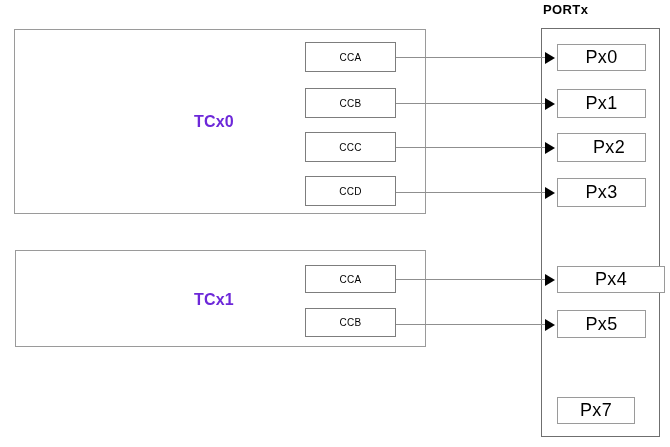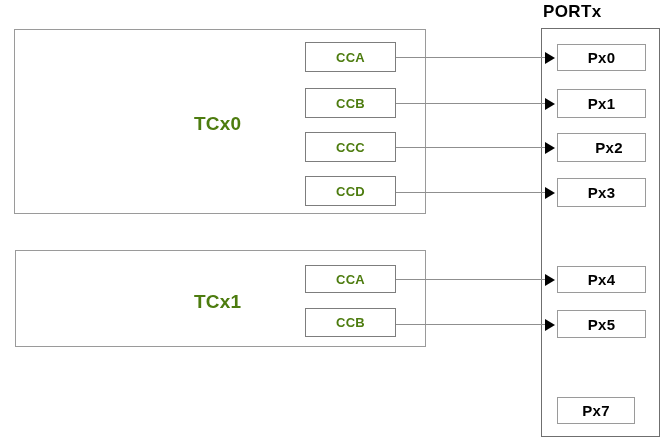--- a/index.html
+++ b/index.html
@@ -22,62 +22,62 @@
   .abs { position: absolute; box-sizing: border-box; }
 
   
   .tc-block {
     border: 1px solid #9a9a9a;
     background: #ffffff;
   }
   .tc-label {
     position: absolute;
     font-weight: bold;
-    font-size: 19px;
-    color: #4d7c0f;
+    font-size: 16px;
+    color: #6d28d9;
     letter-spacing: 0.2px;
     white-space: nowrap;
   }
 
   
   .cc-box {
     border: 1px solid #7d7d7d;
     background: #ffffff;
     display: flex;
     align-items: center;
     justify-content: center;
-    font-weight: bold;
-    font-size: 13px;
-    color: #4d7c0f;
+    font-weight: normal;
+    font-size: 10px;
+    color: #000000;
     letter-spacing: 0.3px;
   }
 
   
   .port-block {
     border: 1px solid #6f6f6f;
     background: #ffffff;
   }
   .port-title {
     position: absolute;
     font-weight: bold;
-    font-size: 17px;
+    font-size: 13px;
     color: #000000;
     letter-spacing: 0.4px;
     white-space: nowrap;
   }
 
   
   .pin-box {
     border: 1px solid #9a9a9a;
     background: #ffffff;
     display: flex;
     align-items: center;
     justify-content: center;
-    font-weight: bold;
-    font-size: 15px;
+    font-weight: normal;
+    font-size: 18px;
     color: #000000;
     letter-spacing: 0.3px;
   }
 
   
   .conn-line {
     background: #8f8f8f;
     height: 1px;
   }
   .arrow-head {
@@ -107,21 +107,21 @@
   <div class="abs cc-box" id="tc1-cc0" style="left: 305px; top: 265px; width: 91px; height: 28px;">CCA</div>
   <div class="abs cc-box" id="tc1-cc1" style="left: 305px; top: 308px; width: 91px; height: 29px;">CCB</div>
 
   <div class="port-title" id="port-title" style="left: 543px; top: 2px;">PORTx</div>
   <div class="abs port-block" id="port-block" style="left: 541px; top: 28px; width: 119px; height: 409px;"></div>
 
   <div class="abs pin-box" id="pin-0" style="left: 557px; top: 44px; width: 89px; height: 27px;">Px0</div>
   <div class="abs pin-box" id="pin-1" style="left: 557px; top: 89px; width: 89px; height: 29px;">Px1</div>
   <div class="abs pin-box" id="pin-2" style="left: 557px; top: 133px; width: 89px; height: 29px; padding-left: 15px;">Px2</div>
   <div class="abs pin-box" id="pin-3" style="left: 557px; top: 178px; width: 89px; height: 29px;">Px3</div>
-  <div class="abs pin-box" id="pin-4" style="left: 557px; top: 266px; width: 89px; height: 27px;">Px4</div>
+  <div class="abs pin-box" id="pin-4" style="left: 557px; top: 266px; width: 108px; height: 27px;">Px4</div>
   <div class="abs pin-box" id="pin-5" style="left: 557px; top: 310px; width: 89px; height: 28px;">Px5</div>
   <div class="abs pin-box" id="pin-7" style="left: 557px; top: 397px; width: 78px; height: 27px;">Px7</div>
 
   <div id="conn-layer">
       <div class="abs conn-line" style="left: 396px; top: 57px; width: 149px; background: rgb(143, 143, 143);"></div>
       <div class="abs arrow-head" style="left: 545px; top: 52px; border-left-color: rgb(0, 0, 0);"></div>
       <div class="abs conn-line" style="left: 396px; top: 103px; width: 149px; background: rgb(143, 143, 143);"></div>
       <div class="abs arrow-head" style="left: 545px; top: 98px; border-left-color: rgb(0, 0, 0);"></div>
       <div class="abs conn-line" style="left: 396px; top: 147px; width: 149px; background: rgb(143, 143, 143);"></div>
       <div class="abs arrow-head" style="left: 545px; top: 142px; border-left-color: rgb(0, 0, 0);"></div>

